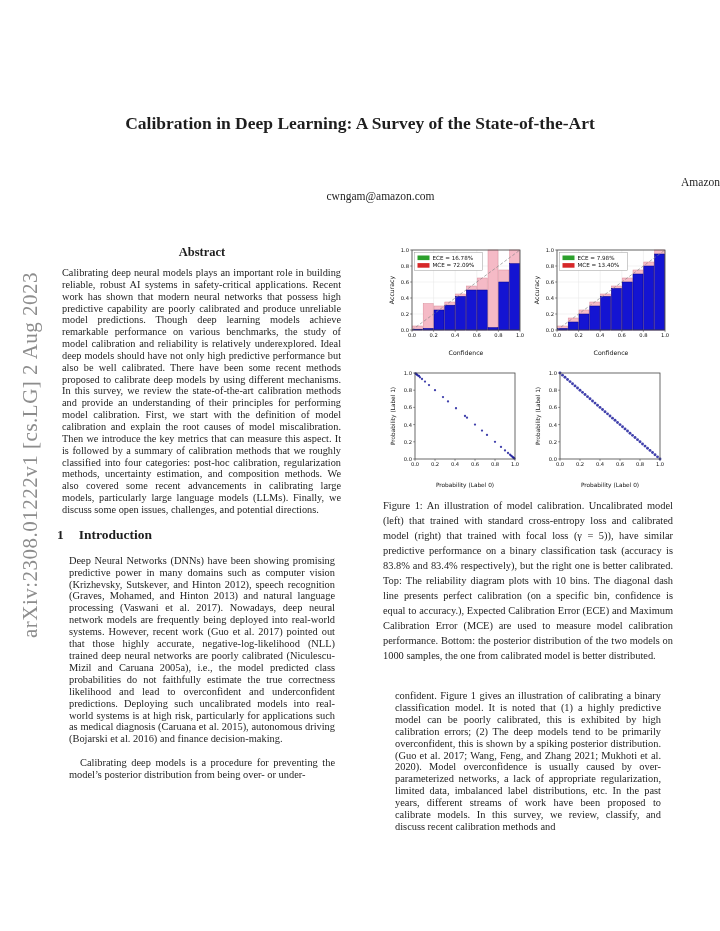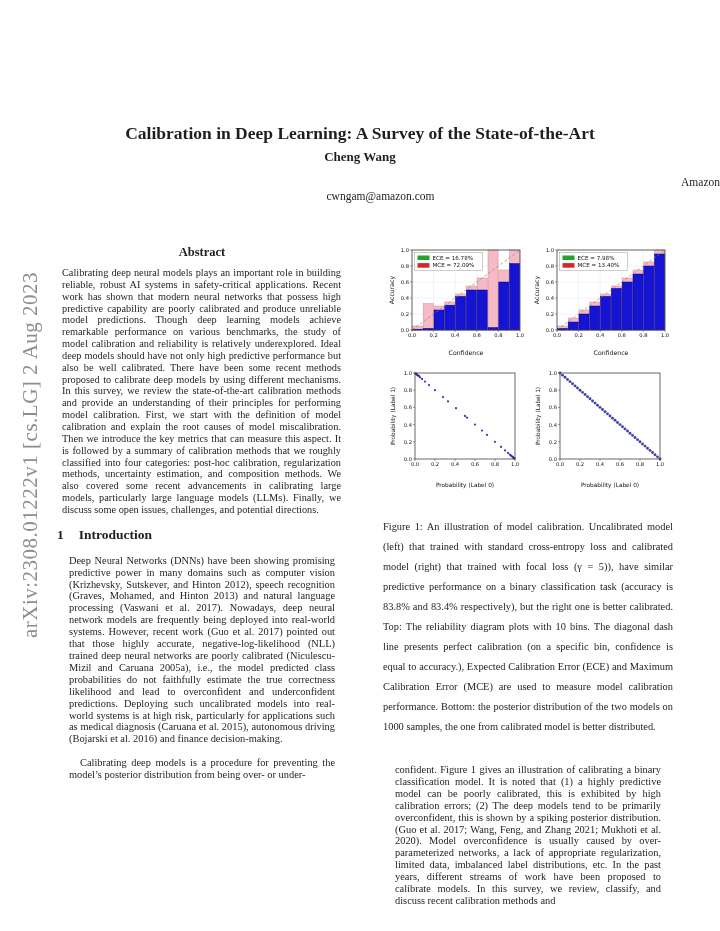--- a/index.html
+++ b/index.html
@@ -7,50 +7,49 @@
     width:720px;height:931px;background:#ffffff;position:relative;overflow:hidden;
     font-family:"Liberation Serif","DejaVu Serif",serif;color:#1e1e1e;
   }
   .page{position:absolute;inset:0;background:#fff;}
   .arxiv-strip{
     position:absolute;top:441px;left:-194px;width:452px;height:28px;
     transform:rotate(-90deg);transform-origin:center;
     font-size:21px;color:#8d8d8d;text-align:center;white-space:nowrap;letter-spacing:.5px;
   }
   .title{position:absolute;top:107px;left:40px;right:40px;text-align:center;
-    font-size:17.5px;font-weight:bold;margin:16px;}
+    font-size:17.5px;font-weight:bold;margin:6px;}
   .author{position:absolute;top:149px;left:0;right:0;text-align:center;
     font-size:13px;font-weight:bold;}
   .affiliation{position:absolute;top:176px;left:0;right:0;text-align:right;font-size:11.5px;}
   .email{position:absolute;top:190px;left:0;right:0;text-align:center;font-size:11.5px;margin-left:41px;}
   .columns{position:absolute;top:243px;left:57px;width:616px;display:flex;gap:36px;}
   .col{width:298px;}
   .abstract-heading{text-align:center;font-weight:bold;font-size:12.5px;margin:2px 0 7px 0;}
   .abstract-text{font-size:10.3px;line-height:11.85px;text-align:justify;margin:0;padding:0 6px 0 5px;}
   .section-heading{text-align:left;font-weight:bold;font-size:13.5px;margin:11px 0 5px 0;}
   .section-heading .num{margin-right:15px;}
   .body-text{font-size:10.4px;line-height:11.9px;text-align:justify;margin:12px;}
   .body-text.indent{text-indent:11px;}
   figure{margin:0;padding:0;}
   .chart-grid{display:grid;grid-template-columns:1fr 1fr;row-gap:6px;justify-items:center;margin-top:2px;}
   .chart{display:block;}
-  .caption{font-size:10.4px;line-height:20px;text-align:justify;margin:24px 0 0 0;}
+  .caption{font-size:10.4px;line-height:15px;text-align:justify;margin:5px 0 0 0;}
   .rc-paragraph{margin-top:27px;}
   svg text{font-family:"DejaVu Sans",sans-serif;fill:#111;}
 </style>
 </head>
 <body>
 
 <div class="page">
 
   <div class="arxiv-strip">arXiv:2308.01222v1  [cs.LG]  2 Aug 2023</div>
 
   <h1 class="title">Calibration in Deep Learning: A Survey of the State-of-the-Art</h1>
 
-  <div class="author">Cheng Wang</div>
   <div class="affiliation">Amazon</div>
   <div class="email">cwngam@amazon.com</div>
 
   <div class="columns">
 
     <div class="col">
       <div class="abstract-heading">Abstract</div>
       <p class="abstract-text">Calibrating deep neural models plays an important role in building reliable, robust AI systems in safety-critical applications. Recent work has shown that modern neural networks that possess high predictive capability are poorly calibrated and produce unreliable model predictions. Though deep learning models achieve remarkable performance on various benchmarks, the study of model calibration and reliability is relatively underexplored. Ideal deep models should have not only high predictive performance but also be well calibrated. There have been some recent methods proposed to calibrate deep models by using different mechanisms. In this survey, we review the state-of-the-art calibration methods and provide an understanding of their principles for performing model calibration. First, we start with the definition of model calibration and explain the root causes of model miscalibration. Then we introduce the key metrics that can measure this aspect. It is followed by a summary of calibration methods that we roughly classified into four categories: post-hoc calibration, regularization methods, uncertainty estimation, and composition methods. We also covered some recent advancements in calibrating large models, particularly large language models (LLMs). Finally, we discuss some open issues, challenges, and potential directions.</p>
 
       <div class="section-heading">

